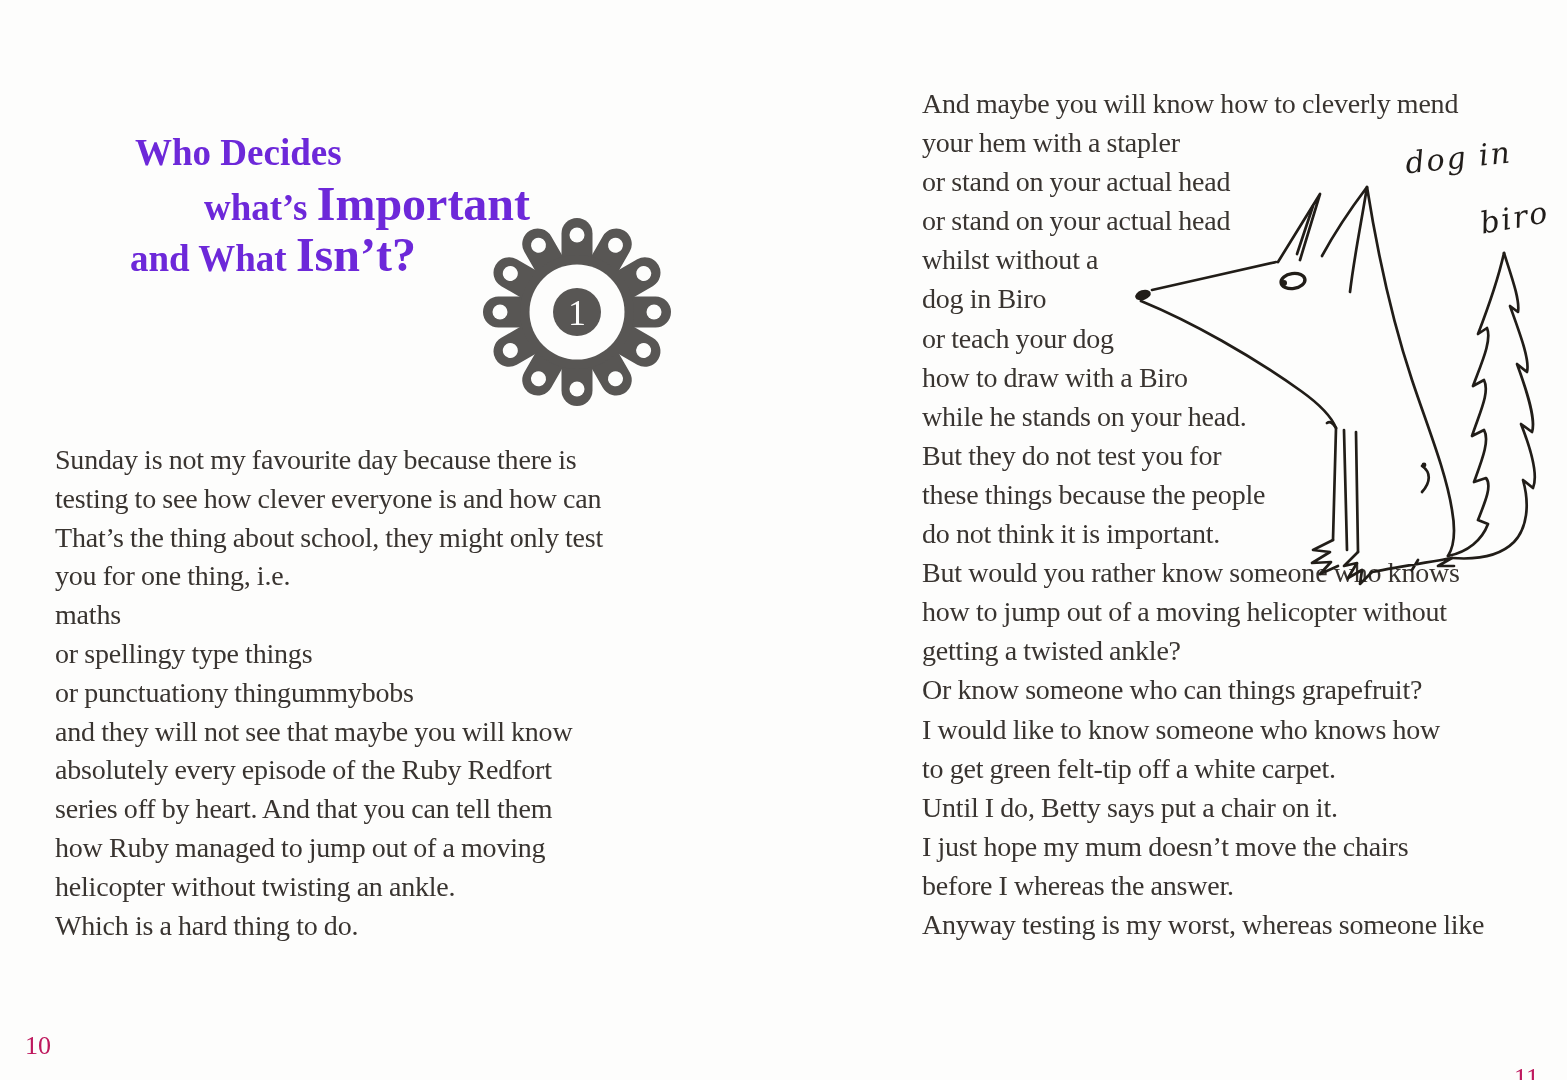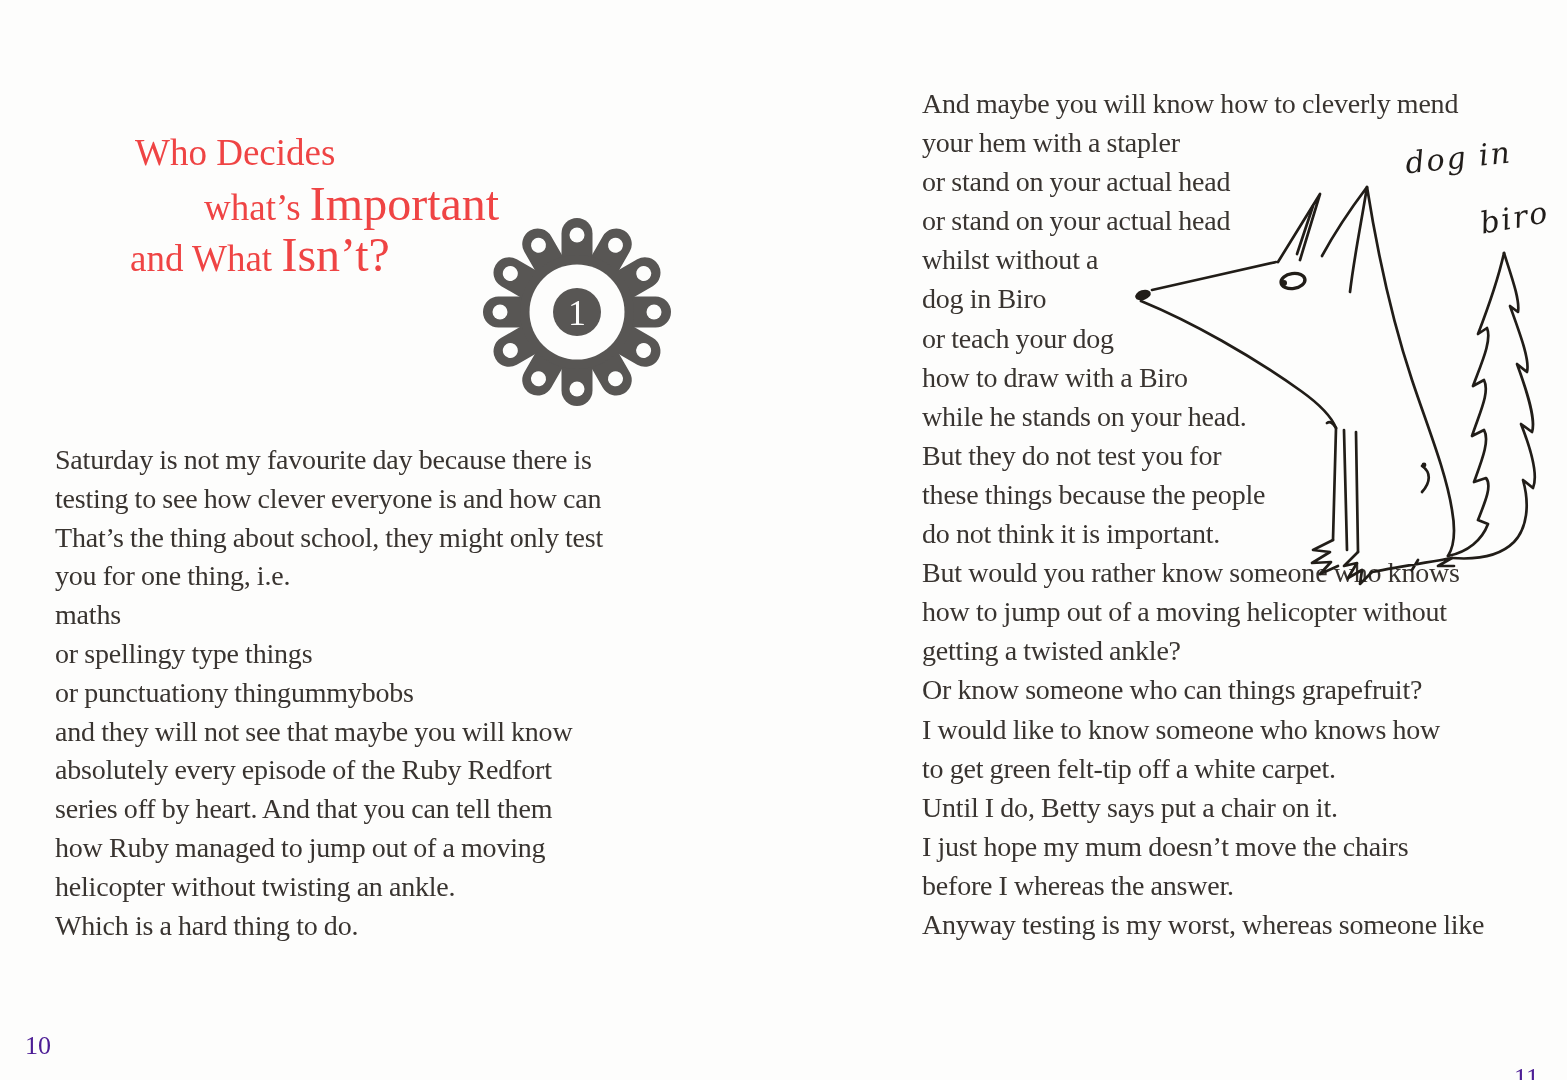--- a/index.html
+++ b/index.html
@@ -1,32 +1,32 @@
 <!DOCTYPE html>
 <html><head>
 <meta charset="utf-8">
 <style>
   html,body{margin:0;padding:0;background:#e9e9e9;}
   .page{position:relative;width:1567px;height:1080px;background:#fdfdfc;overflow:hidden;
         font-family:"Liberation Serif",serif;color:#393430;}
   
-  .title-line{position:absolute;font-weight:normal;color:#ef4444;white-space:pre;}
+  .title-line{position:absolute;font-weight:bold;color:#6d28d9;white-space:pre;}
   .tl-1{left:135px;top:133px;font-size:37px;line-height:1.1;}
   .tl-2{left:204px;top:176px;font-size:37px;line-height:1.15;}
   .tl-3{left:130px;top:227px;font-size:37px;line-height:1.15;}
   .t-big{font-size:48px;}
   
   .bodytext{position:absolute;font-size:28px;letter-spacing:-0.2px;word-spacing:-0.5px;}
   .bodytext .line{white-space:pre;}
   .left-lines{left:55px;top:441px;width:680px;}
   .left-lines .line{line-height:38.8px;height:38.8px;}
   .right-lines{left:922px;top:84px;width:650px;}
   .right-lines .line{line-height:39.1px;height:39.1px;}
   
-  .pagenum{position:absolute;font-size:26px;color:#4c1d95;}
+  .pagenum{position:absolute;font-size:26px;color:#be185d;}
   .pn-left{left:25px;top:1031px;}
   .pn-right{left:1514px;top:1063px;}
   
   .badge{position:absolute;left:480px;top:215px;width:194px;height:194px;}
   
   .sketch{position:absolute;left:1080px;top:140px;width:487px;height:470px;}
   
   .handwriting{position:absolute;font-family:"DejaVu Serif",serif;font-style:italic;
                font-size:30px;color:#211d1a;white-space:pre;letter-spacing:2px;}
   .hw-1{left:1405px;top:140px;transform:rotate(-6deg);}
@@ -92,21 +92,21 @@
           <circle cx="77" cy="0" r="7.5" fill="#fdfdfc"></circle>
         </g>
       </g>
     <circle id="badge-ring" cx="0" cy="0" r="57" fill="#585654"></circle>
     <circle cx="0" cy="0" r="47.5" fill="#fdfdfc"></circle>
     <circle cx="0" cy="0" r="24" fill="#585654"></circle>
     <text x="0" y="12.5" text-anchor="middle" font-family="Liberation Serif, serif" font-size="36" fill="#fdfdfc">1</text>
   </svg>
 
   <div class="bodytext left-lines">
-      <div class="line">Saturday is not my favourite day because there is</div>
+      <div class="line">Sunday is not my favourite day because there is</div>
       <div class="line">testing to see how clever everyone is and how can</div>
       <div class="line">That’s the thing about school, they might only test</div>
       <div class="line">you for one thing, i.e.</div>
       <div class="line">maths</div>
       <div class="line">or spellingy type things</div>
       <div class="line">or punctuationy thingummybobs</div>
       <div class="line">and they will not see that maybe you will know</div>
       <div class="line">absolutely every episode of the Ruby Redfort</div>
       <div class="line">series off by heart. And that you can tell them</div>
       <div class="line">how Ruby managed to jump out of a moving</div>

